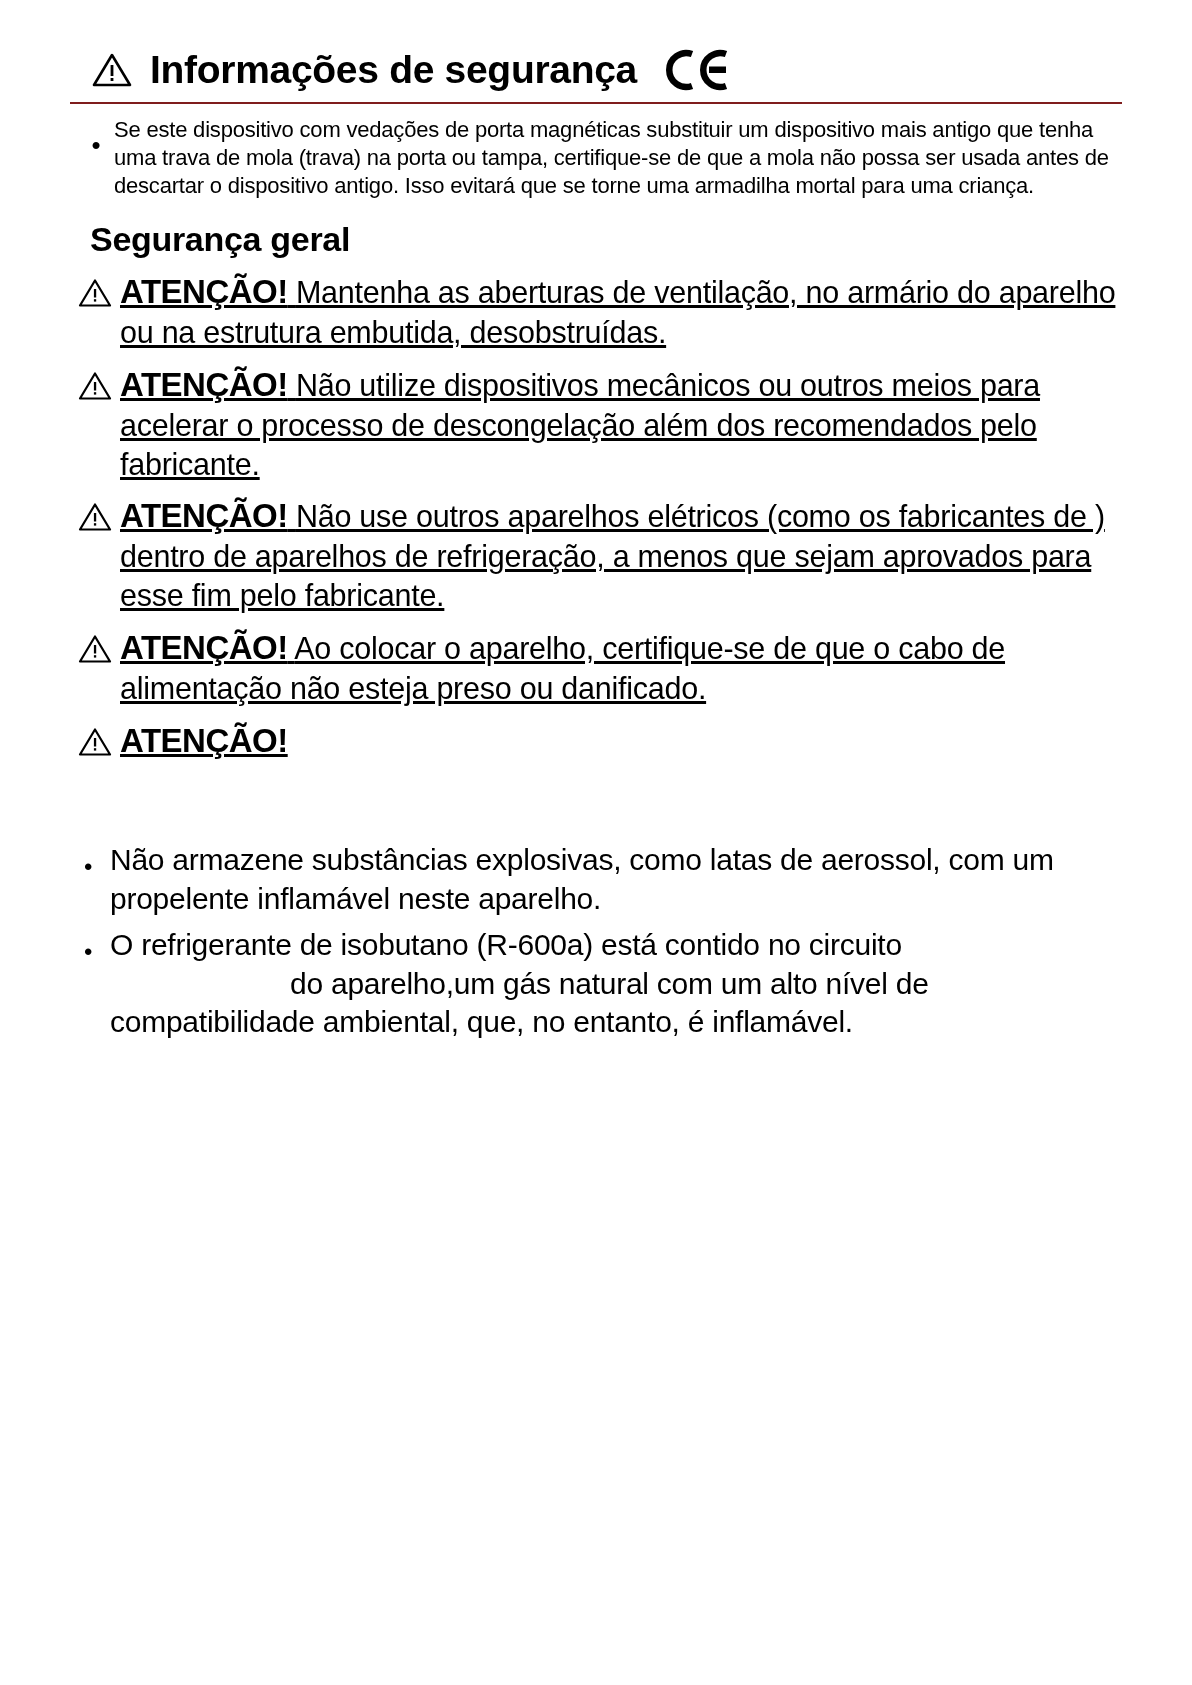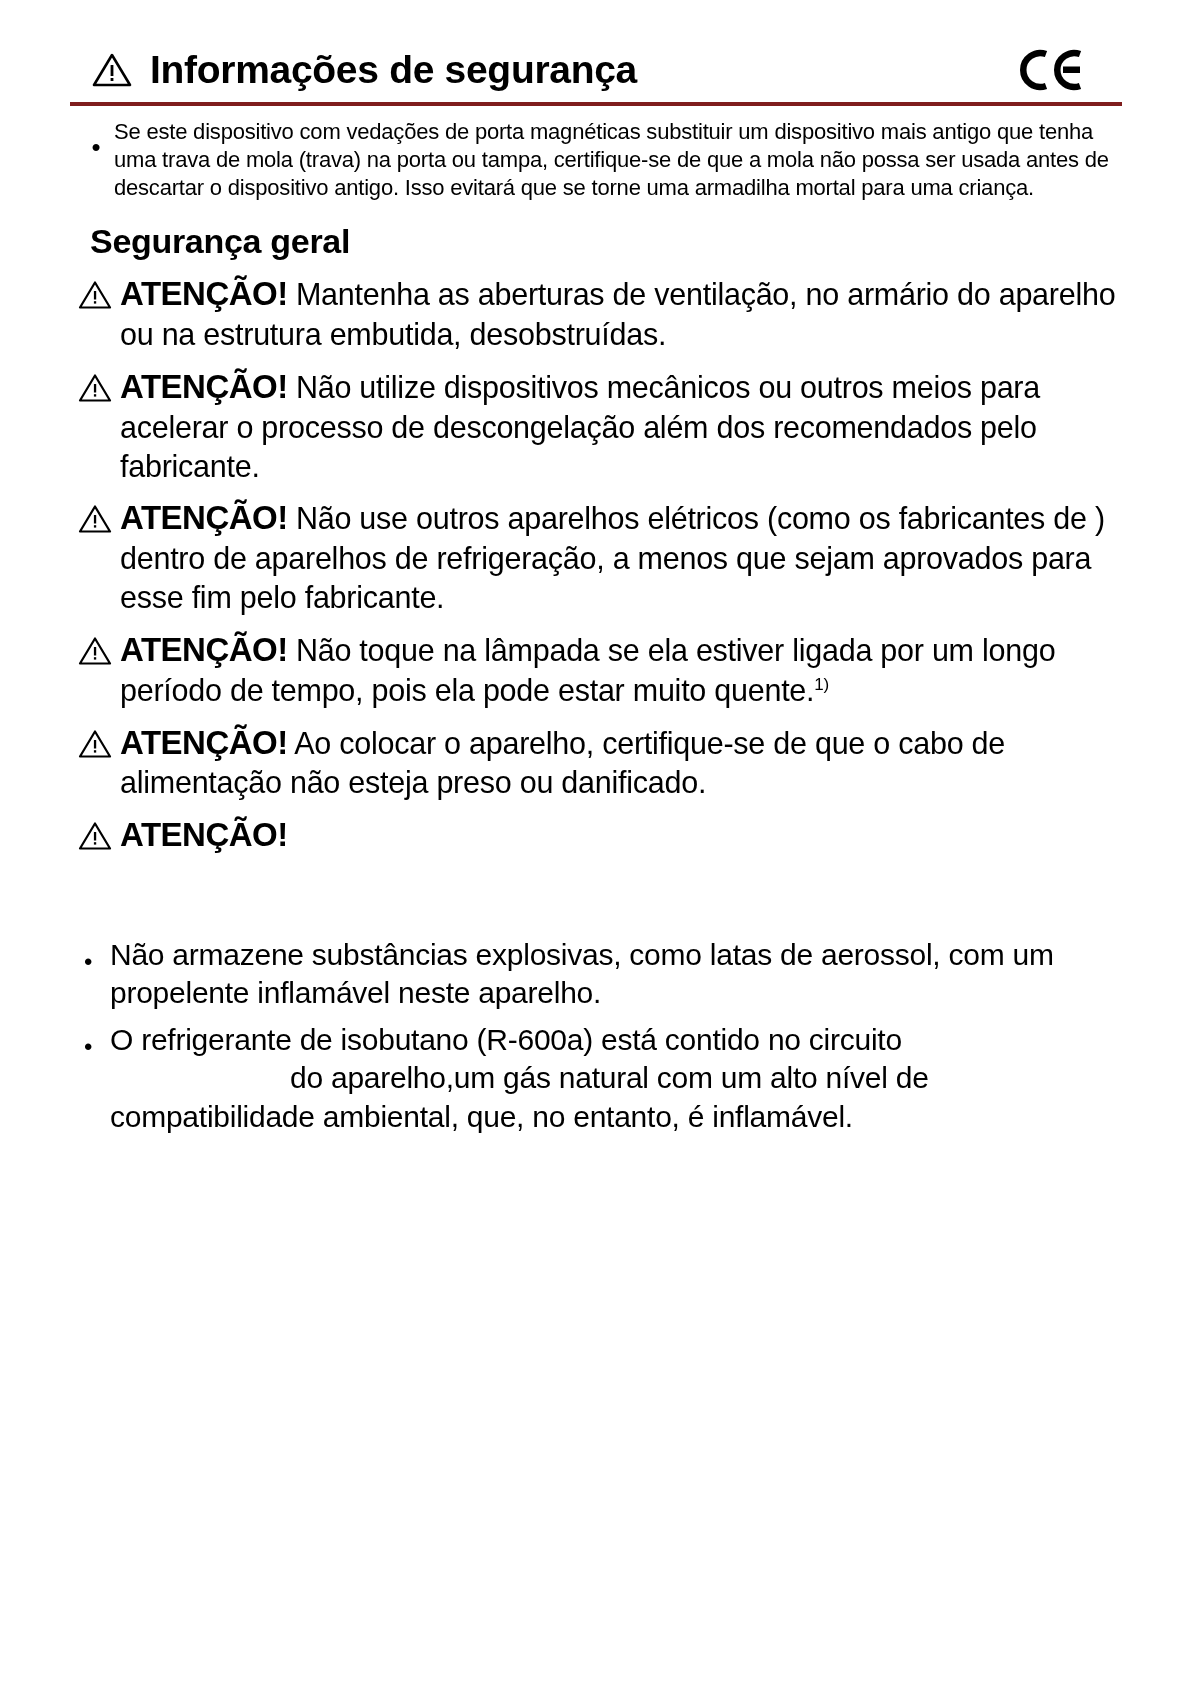--- a/index.html
+++ b/index.html
@@ -20,22 +20,21 @@
     width: 1192px;
     height: 1685px;
     box-sizing: border-box;
     padding: 40px 60px 0 70px;
   }
 
   
   .header {
     display: flex;
     align-items: center;
-    justify-content: space-between;
-    border-bottom: 4px solid #7f1d1d;
+    border-bottom: 2px solid #7f1d1d;
     padding: 8px 10px 10px 22px;
     margin: 0 10px 0 0;
     gap: 29px;
   }
   .header-left {
     display: flex;
     align-items: center;
     gap: 18px;
   }
   .header-title {
@@ -102,20 +101,21 @@
   .warn-block .warn-ico {
     flex: none;
     width: 42px;
     padding-top: 7px;
   }
   .warn-body {
     font-size: 30.5px;
     line-height: 1.27;
     letter-spacing: -0.25px;
     text-indent: 0;
+    text-decoration: underline;
   }
   .warn-word {
     font-weight: bold;
     font-size: 33px;
     letter-spacing: -0.5px;
   }
 
   .sup {
     font-size: 17px;
     vertical-align: super;
@@ -221,33 +221,20 @@
           <rect x="15.9" y="11" width="2.3" height="8.5" fill="#000"></rect>
           <rect x="15.9" y="21.2" width="2.3" height="2.4" fill="#000"></rect>
         </svg>
       </span>
       <div class="warn-body">
         <span class="warn-word">ATENÇÃO!</span>
         <span>Não use outros aparelhos elétricos (como os fabricantes de                 ) dentro de aparelhos de refrigeração, a menos que sejam aprovados para esse fim pelo fabricante.</span>
       </div>
     </div>
 
-    <div class="warn-block">
-      <span class="warn-ico">
-        <svg width="34" height="30" viewBox="0 0 34 30">
-          <polygon points="17,2.5 32,27.5 2,27.5" fill="none" stroke="#000" stroke-width="2.2" stroke-linejoin="round"></polygon>
-          <rect x="15.9" y="11" width="2.3" height="8.5" fill="#000"></rect>
-          <rect x="15.9" y="21.2" width="2.3" height="2.4" fill="#000"></rect>
-        </svg>
-      </span>
-      <div class="warn-body">
-        <span class="warn-word">ATENÇÃO!</span>
-        <span>Não toque na lâmpada se ela estiver ligada por um longo período de tempo, pois ela pode estar muito quente.</span><span class="sup">1)</span>
-      </div>
-    </div>
 
     <div class="warn-block">
       <span class="warn-ico">
         <svg width="34" height="30" viewBox="0 0 34 30">
           <polygon points="17,2.5 32,27.5 2,27.5" fill="none" stroke="#000" stroke-width="2.2" stroke-linejoin="round"></polygon>
           <rect x="15.9" y="11" width="2.3" height="8.5" fill="#000"></rect>
           <rect x="15.9" y="21.2" width="2.3" height="2.4" fill="#000"></rect>
         </svg>
       </span>
       <div class="warn-body">

